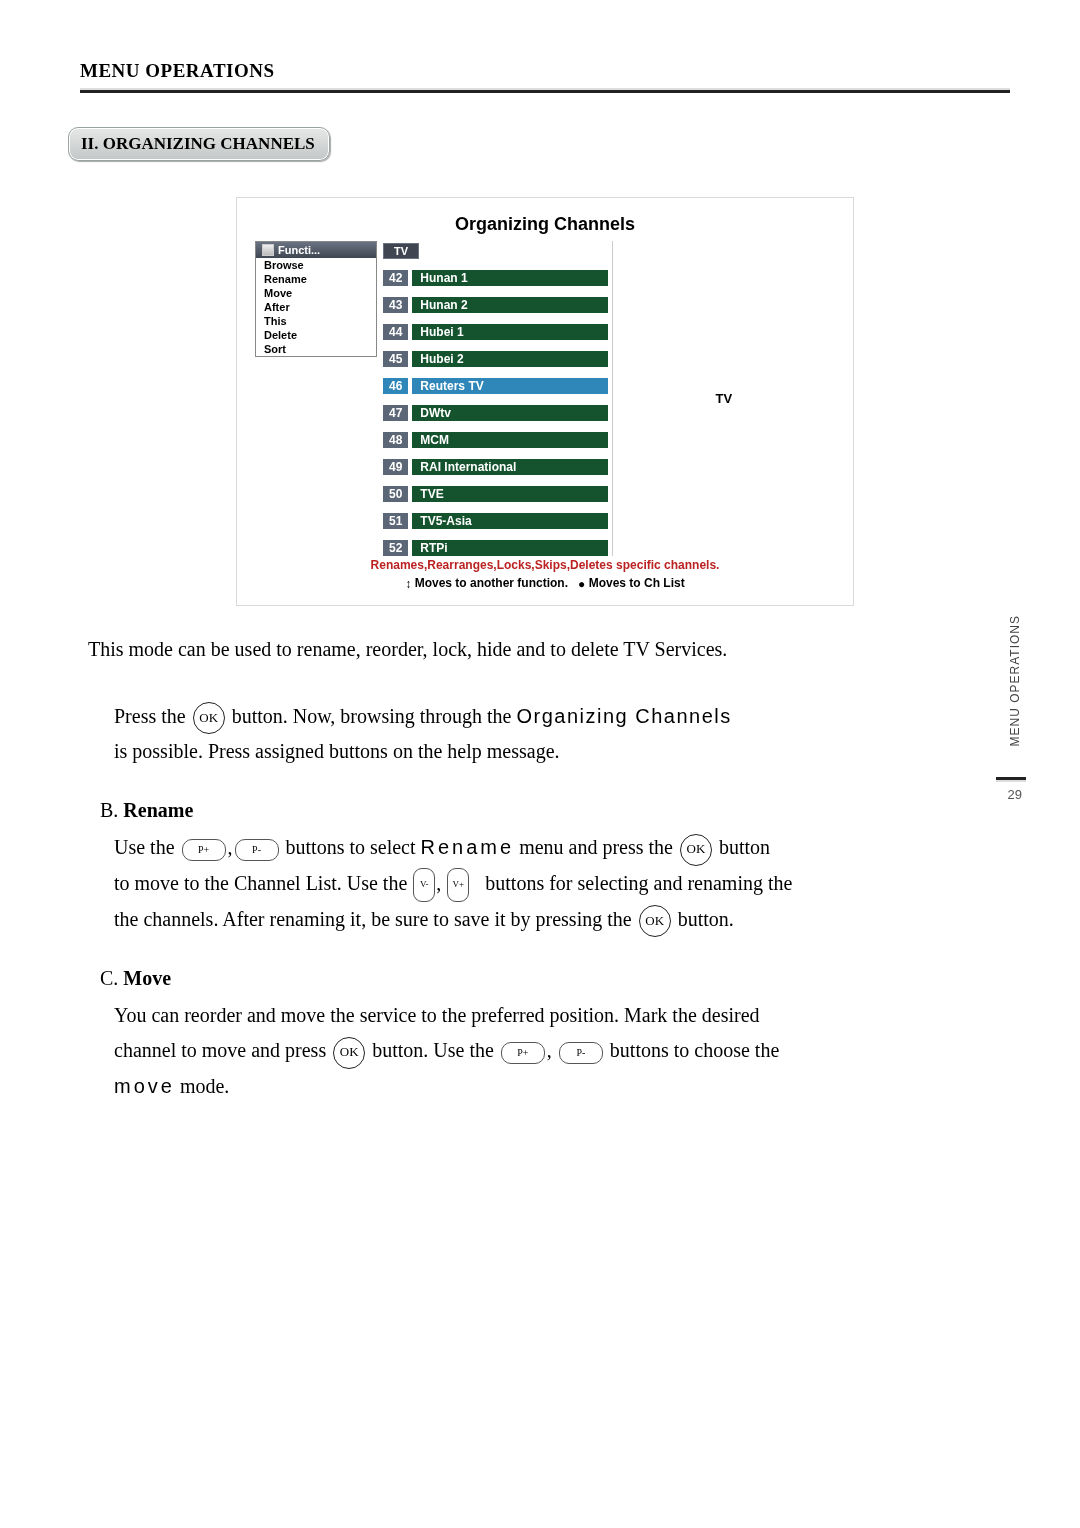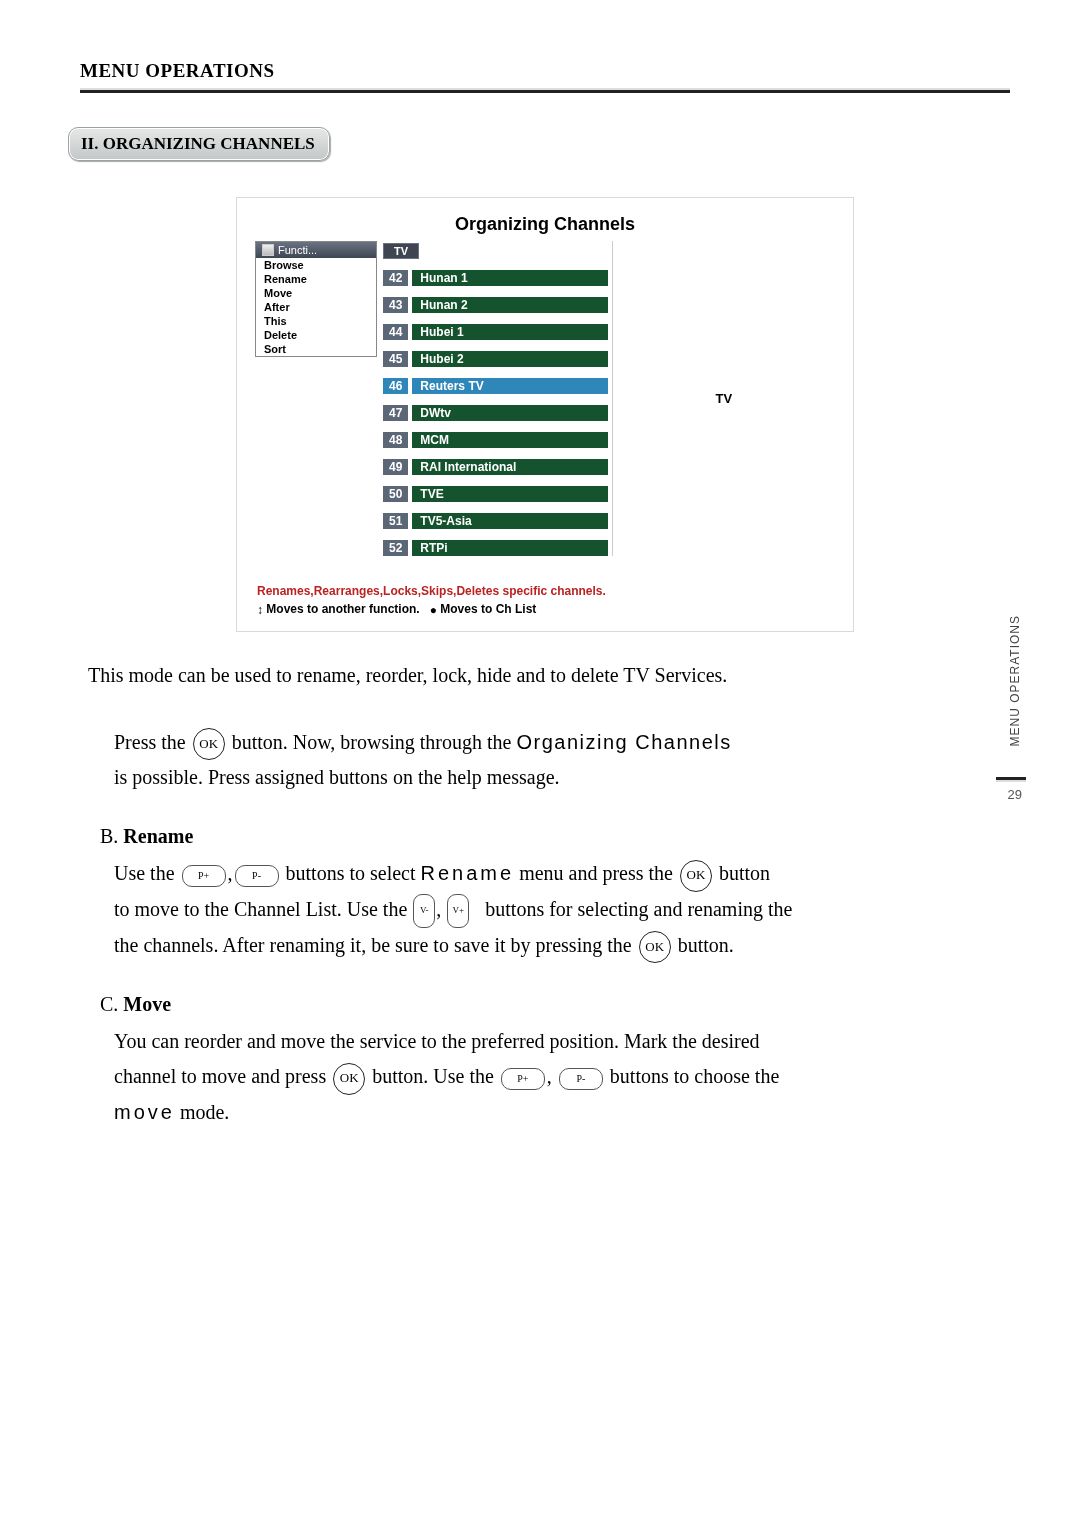--- a/index.html
+++ b/index.html
@@ -61,21 +61,21 @@
   .shot-sidebar {
     width: 120px;
     border: 1px solid #888;
     background: #fff;
     font-size: 11px;
   }
   .shot-sidebar-hdr {
     background: linear-gradient(#6a7382, #3f4652);
     color: #fff;
     padding: 2px 6px;
-    font-weight: normal;
+    font-weight: bold;
     display: flex;
     align-items: center;
     gap: 4px;
   }
   .shot-sidebar-item {
     padding: 1px 8px;
     font-weight: bold;
     white-space: nowrap;
   }
   .shot-main {
@@ -122,26 +122,26 @@
     align-self: stretch;
     border-left: 1px solid #ccc;
     display: flex;
     align-items: center;
     justify-content: center;
     font-size: 13px;
     font-weight: bold;
     min-height: 200px;
   }
   .shot-help {
-    margin-top: 26px;
     font-size: 12px;
     font-weight: bold;
     line-height: 1.5;
     font-family: Arial, sans-serif;
     padding: 0 2px;
+    text-align: center;
   }
   .shot-help .desc {
     color: #b22;
   }
   .shot-help .glyph {
     display: inline-block;
     vertical-align: middle;
   }
   
   .body-text {

